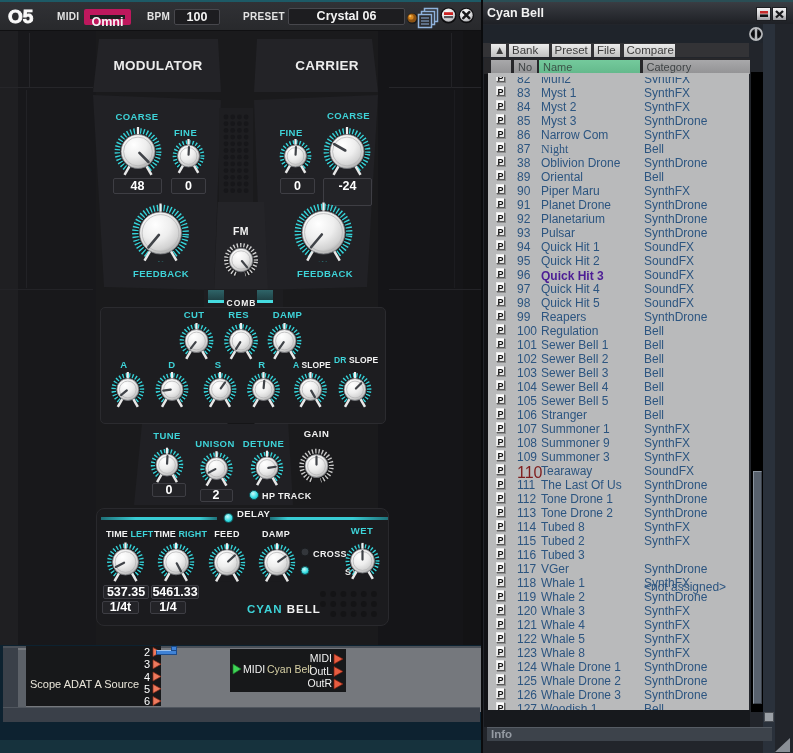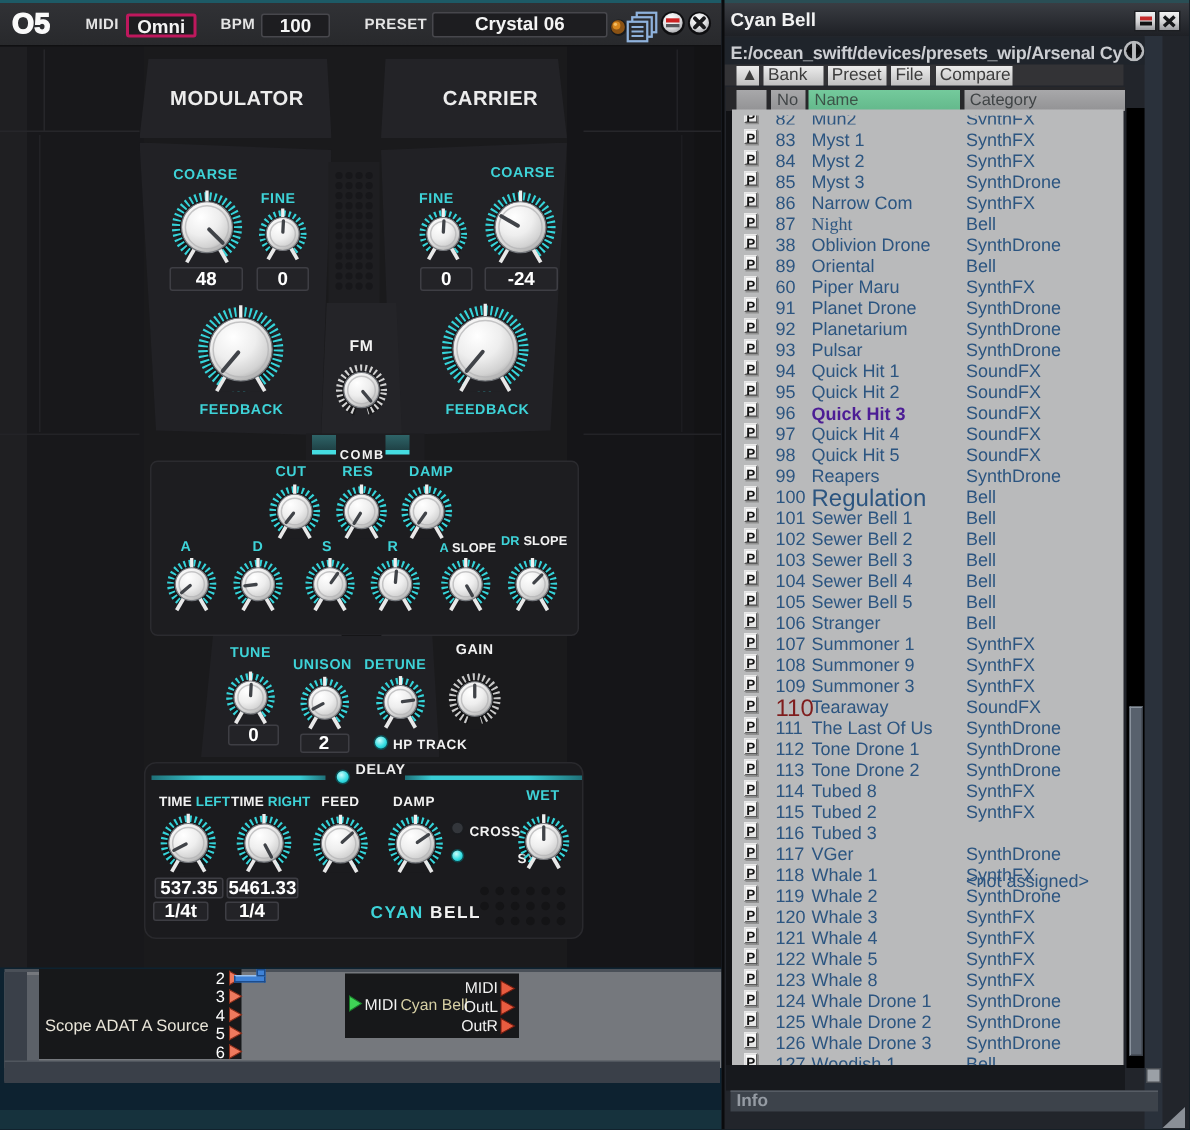--- a/index.html
+++ b/index.html
@@ -108,21 +108,21 @@
       <circle cx="15.2" cy="26.0" r="2.9" fill="#141416"></circle>
       <circle cx="25.4" cy="26.0" r="2.9" fill="#141416"></circle>
       <circle cx="35.6" cy="26.0" r="2.9" fill="#141416"></circle>
       <circle cx="45.8" cy="26.0" r="2.9" fill="#141416"></circle>
       <circle cx="56.0" cy="26.0" r="2.9" fill="#141416"></circle>
     </svg>
 <div style="position:absolute;left:0px;top:0px;width:481px;height:31px;background:linear-gradient(#313236,#28292c);border-bottom:1px solid #101012;"></div>
 <div style="position:absolute;left:0px;top:0px;width:481px;height:2px;background:#1d5a66;"></div>
 <div class="ab" style="left:8px;top:6px;color:#fafafa;font-weight:bold;font-size:19px;letter-spacing:0px;-webkit-text-stroke:0.9px #fafafa;">O5</div>
 <div class="ab" style="left:57px;top:11px;color:#e4e4e4;font-size:10px;font-weight:bold;letter-spacing:0.3px;">MIDI</div>
-<div style="position:absolute;left:84px;top:9px;width:47px;height:16px;background:#1d1d20;border:2px solid #be185d;border-radius:2px;color:#f4f4f4;font-weight:bold;font-size:12.5px;text-align:center;line-height:14px;">Omni</div>
+<div style="position:absolute;left:84px;top:9px;width:47px;height:16px;background:#1d1d20;border:6px solid #be185d;border-radius:2px;color:#f4f4f4;font-weight:bold;font-size:12.5px;text-align:center;line-height:14px;">Omni</div>
 <div class="ab" style="left:147px;top:11px;color:#e4e4e4;font-size:10px;font-weight:bold;letter-spacing:0.3px;">BPM</div>
 <div style="position:absolute;left:174px;top:9px;width:46px;height:16px;background:#1d1d20;border:1px solid #47474c;border-radius:2px;color:#f4f4f4;font-weight:bold;font-size:12.5px;text-align:center;line-height:14px;">100</div>
 <div class="ab" style="left:243px;top:11px;color:#e4e4e4;font-size:10px;font-weight:bold;letter-spacing:0.3px;">PRESET</div>
 <div style="position:absolute;left:288px;top:8px;width:117px;height:17px;background:#1d1d20;border:1px solid #47474c;border-radius:2px;color:#f4f4f4;font-weight:bold;font-size:12.5px;text-align:center;line-height:15px;">Crystal 06</div>
 <svg class="ab" style="left:404px;top:6px" width="74" height="24">
 <circle cx="8.5" cy="12.5" r="5.5" fill="#181a1c"></circle>
 <circle cx="8" cy="12" r="4.6" fill="#8a5214"></circle>
       <circle cx="7" cy="11" r="2.6" fill="#d8871e"></circle>
       <circle cx="6.3" cy="10.2" r="1.1" fill="#f2bc62"></circle>
 <g fill="none" stroke="#8fb2dc" stroke-width="1.5">
@@ -171,21 +171,21 @@
 <div class="ab" style="left:334px;top:355px;font-weight:bold;font-size:8.5px;letter-spacing:0.1px;white-space:nowrap;"><span style="color:#3ed3d8">DR</span> <span style="color:#f2f2f2">SLOPE</span></div>
 <div class="ab" style="left:106px;top:529px;font-weight:bold;font-size:9px;letter-spacing:0.1px;white-space:nowrap;"><span style="color:#f2f2f2">TIME</span> <span style="color:#3ed3d8">LEFT</span></div>
 <div class="ab" style="left:154px;top:529px;font-weight:bold;font-size:9px;letter-spacing:0.1px;white-space:nowrap;"><span style="color:#f2f2f2">TIME</span> <span style="color:#3ed3d8">RIGHT</span></div>
 <div class="ab" style="left:262px;top:491px;font-weight:bold;font-size:9px;color:#f2f2f2;letter-spacing:0.4px;">HP TRACK</div>
 <div class="ab" style="left:313px;top:549px;font-weight:bold;font-size:9px;color:#f2f2f2;letter-spacing:0.4px;">CROSS</div>
 <div class="ab" style="left:313px;top:567px;font-weight:bold;font-size:9px;color:#f2f2f2;letter-spacing:0.4px;padding-left:32px;">SYNC</div>
 <div class="ab" style="left:247px;top:603px;font-weight:bold;font-size:11.5px;letter-spacing:1px;white-space:nowrap;"><span style="color:#3ed3d8">CYAN</span> <span style="color:#f2f2f2">BELL</span></div>
 <div class="vbox" style="left:113px;top:178px;width:49px;height:16px;line-height:14px;">48</div>
 <div class="vbox" style="left:171px;top:178px;width:35px;height:16px;line-height:14px;">0</div>
 <div class="vbox" style="left:280px;top:178px;width:35px;height:16px;line-height:14px;">0</div>
-<div class="vbox" style="left:323px;top:178px;width:49px;height:16px;line-height:14px;">-24</div>
+<div class="vbox" style="left:323px;top:178px;width:49px;height:28px;line-height:14px;">-24</div>
 <div class="vbox" style="left:152px;top:483px;width:34px;height:14px;line-height:12px;">0</div>
 <div class="vbox" style="left:199.5px;top:489px;width:33px;height:13px;line-height:11px;">2</div>
 <div class="vbox" style="left:103px;top:585px;width:46px;height:14px;line-height:12px;">537.35</div>
 <div class="vbox" style="left:151px;top:585px;width:48px;height:14px;line-height:12px;">5461.33</div>
 <div class="vbox" style="left:102px;top:601px;width:37px;height:13px;line-height:11px;">1/4t</div>
 <div class="vbox" style="left:150px;top:601px;width:36px;height:13px;line-height:11px;">1/4</div>
 <svg class="ab" style="left:0;top:0" width="481" height="649">
       <defs>
         <radialGradient id="kb" cx="38%" cy="30%" r="80%">
           <stop offset="0%" stop-color="#ffffff"></stop>
@@ -665,21 +665,20 @@
           <stop offset="100%" stop-color="#94959a"></stop>
         </linearGradient>
       </defs>
 <rect x="0.5" y="0.5" width="14" height="13" fill="url(#btn)" stroke="#1c1e22"></rect>
 <rect x="4" y="4" width="8" height="2.6" fill="#c62a2a"></rect>
       <rect x="4" y="7.4" width="8" height="2.6" fill="#111113"></rect>
 <rect x="16.5" y="0.5" width="14" height="13" fill="url(#btn)" stroke="#1c1e22"></rect>
 <path d="M20 4 L27 10.5 M27 4 L20 10.5" stroke="#17181b" stroke-width="2.3"></path>
 </svg>
 <div style="position:absolute;left:2px;top:25px;width:280px;height:18px;background:#1f242b;"></div>
-<div class="ab" style="left:6px;top:28px;color:#ccced2;font-weight:bold;font-size:12px;letter-spacing:-0.2px;white-space:nowrap;overflow:hidden;width:262px;">E:/ocean_swift/devices/presets_wip/Arsenal Cy</div>
 <svg class="ab" style="left:268px;top:27px" width="14" height="14">
 <circle cx="7" cy="7" r="6" fill="#16181c" stroke="#b8babd" stroke-width="1.8"></circle>
 <rect x="5.7" y="1.5" width="2.6" height="11" fill="#b8babd"></rect>
 <path d="M1.5 7 L5.5 4 L5.5 10 Z" fill="#0a0a0c"></path>
       <path d="M12.5 7 L8.5 4 L8.5 10 Z" fill="#0a0a0c"></path>
 </svg>
 <div style="position:absolute;left:2px;top:43px;width:266px;height:14px;background:#333336;"></div>
 <div class="ab" style="left:10px;top:44px;width:15px;height:12.5px;background:linear-gradient(#ececec,#c0c0c0);color:#3c3c3c;font-size:11.5px;line-height:12px;padding-left:3px;">▲</div>
 <div class="ab" style="left:28px;top:44px;width:39.5px;height:12.5px;background:linear-gradient(#ececec,#c0c0c0);color:#3c3c3c;font-size:11.5px;line-height:12px;padding-left:3px;">Bank</div>
 <div class="ab" style="left:70.5px;top:44px;width:39.5px;height:12.5px;background:linear-gradient(#ececec,#c0c0c0);color:#3c3c3c;font-size:11.5px;line-height:12px;padding-left:3px;">Preset</div>
@@ -736,21 +735,21 @@
         <div style="position:absolute;left:156px;top:0.5px;color:#2c5580;font-size:12px;">SynthDrone</div>
       </div>
       <div style="position:absolute;left:0;top:96.1px;width:260px;height:14px;">
         <div style="position:absolute;left:8px;top:0.5px;width:9px;height:10.5px;background:linear-gradient(#ffffff,#e2e2e2);border:1px solid #e8e8e8;border-right-color:#5a5a5a;border-bottom-color:#5a5a5a;box-shadow:1px 1px 0 #8f8f8f;color:#111;font-size:9px;font-weight:bold;text-align:center;line-height:10px;">P</div>
         <div style="position:absolute;left:29px;top:0.5px;color:#2c5580;font-size:12px;">89</div>
         <div style="position:absolute;left:53px;top:0.5px;color:#2c5580;font-size:12px;">Oriental</div>
         <div style="position:absolute;left:156px;top:0.5px;color:#2c5580;font-size:12px;">Bell</div>
       </div>
       <div style="position:absolute;left:0;top:110.1px;width:260px;height:14px;">
         <div style="position:absolute;left:8px;top:0.5px;width:9px;height:10.5px;background:linear-gradient(#ffffff,#e2e2e2);border:1px solid #e8e8e8;border-right-color:#5a5a5a;border-bottom-color:#5a5a5a;box-shadow:1px 1px 0 #8f8f8f;color:#111;font-size:9px;font-weight:bold;text-align:center;line-height:10px;">P</div>
-        <div style="position:absolute;left:29px;top:0.5px;color:#2c5580;font-size:12px;">60</div>
+        <div style="position:absolute;left:29px;top:0.5px;color:#2c5580;font-size:12px;">90</div>
         <div style="position:absolute;left:53px;top:0.5px;color:#2c5580;font-size:12px;">Piper Maru</div>
         <div style="position:absolute;left:156px;top:0.5px;color:#2c5580;font-size:12px;">SynthFX</div>
       </div>
       <div style="position:absolute;left:0;top:124.2px;width:260px;height:14px;">
         <div style="position:absolute;left:8px;top:0.5px;width:9px;height:10.5px;background:linear-gradient(#ffffff,#e2e2e2);border:1px solid #e8e8e8;border-right-color:#5a5a5a;border-bottom-color:#5a5a5a;box-shadow:1px 1px 0 #8f8f8f;color:#111;font-size:9px;font-weight:bold;text-align:center;line-height:10px;">P</div>
         <div style="position:absolute;left:29px;top:0.5px;color:#2c5580;font-size:12px;">91</div>
         <div style="position:absolute;left:53px;top:0.5px;color:#2c5580;font-size:12px;">Planet Drone</div>
         <div style="position:absolute;left:156px;top:0.5px;color:#2c5580;font-size:12px;">SynthDrone</div>
       </div>
       <div style="position:absolute;left:0;top:138.2px;width:260px;height:14px;">
@@ -797,21 +796,21 @@
       </div>
       <div style="position:absolute;left:0;top:236.3px;width:260px;height:14px;">
         <div style="position:absolute;left:8px;top:0.5px;width:9px;height:10.5px;background:linear-gradient(#ffffff,#e2e2e2);border:1px solid #e8e8e8;border-right-color:#5a5a5a;border-bottom-color:#5a5a5a;box-shadow:1px 1px 0 #8f8f8f;color:#111;font-size:9px;font-weight:bold;text-align:center;line-height:10px;">P</div>
         <div style="position:absolute;left:29px;top:0.5px;color:#2c5580;font-size:12px;">99</div>
         <div style="position:absolute;left:53px;top:0.5px;color:#2c5580;font-size:12px;">Reapers</div>
         <div style="position:absolute;left:156px;top:0.5px;color:#2c5580;font-size:12px;">SynthDrone</div>
       </div>
       <div style="position:absolute;left:0;top:250.3px;width:260px;height:14px;">
         <div style="position:absolute;left:8px;top:0.5px;width:9px;height:10.5px;background:linear-gradient(#ffffff,#e2e2e2);border:1px solid #e8e8e8;border-right-color:#5a5a5a;border-bottom-color:#5a5a5a;box-shadow:1px 1px 0 #8f8f8f;color:#111;font-size:9px;font-weight:bold;text-align:center;line-height:10px;">P</div>
         <div style="position:absolute;left:29px;top:0.5px;color:#2c5580;font-size:12px;">100</div>
-        <div style="position:absolute;left:53px;top:0.5px;color:#2c5580;font-size:16px;">Regulation</div>
+        <div style="position:absolute;left:53px;top:0.5px;color:#2c5580;font-size:12px;">Regulation</div>
         <div style="position:absolute;left:156px;top:0.5px;color:#2c5580;font-size:12px;">Bell</div>
       </div>
       <div style="position:absolute;left:0;top:264.4px;width:260px;height:14px;">
         <div style="position:absolute;left:8px;top:0.5px;width:9px;height:10.5px;background:linear-gradient(#ffffff,#e2e2e2);border:1px solid #e8e8e8;border-right-color:#5a5a5a;border-bottom-color:#5a5a5a;box-shadow:1px 1px 0 #8f8f8f;color:#111;font-size:9px;font-weight:bold;text-align:center;line-height:10px;">P</div>
         <div style="position:absolute;left:29px;top:0.5px;color:#2c5580;font-size:12px;">101</div>
         <div style="position:absolute;left:53px;top:0.5px;color:#2c5580;font-size:12px;">Sewer Bell 1</div>
         <div style="position:absolute;left:156px;top:0.5px;color:#2c5580;font-size:12px;">Bell</div>
       </div>
       <div style="position:absolute;left:0;top:278.4px;width:260px;height:14px;">
         <div style="position:absolute;left:8px;top:0.5px;width:9px;height:10.5px;background:linear-gradient(#ffffff,#e2e2e2);border:1px solid #e8e8e8;border-right-color:#5a5a5a;border-bottom-color:#5a5a5a;box-shadow:1px 1px 0 #8f8f8f;color:#111;font-size:9px;font-weight:bold;text-align:center;line-height:10px;">P</div>

